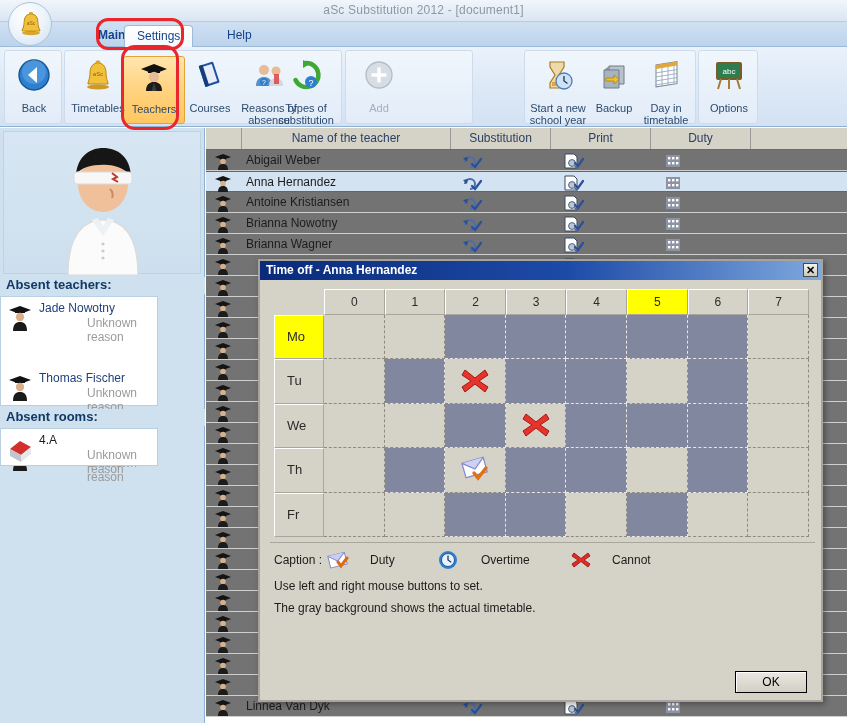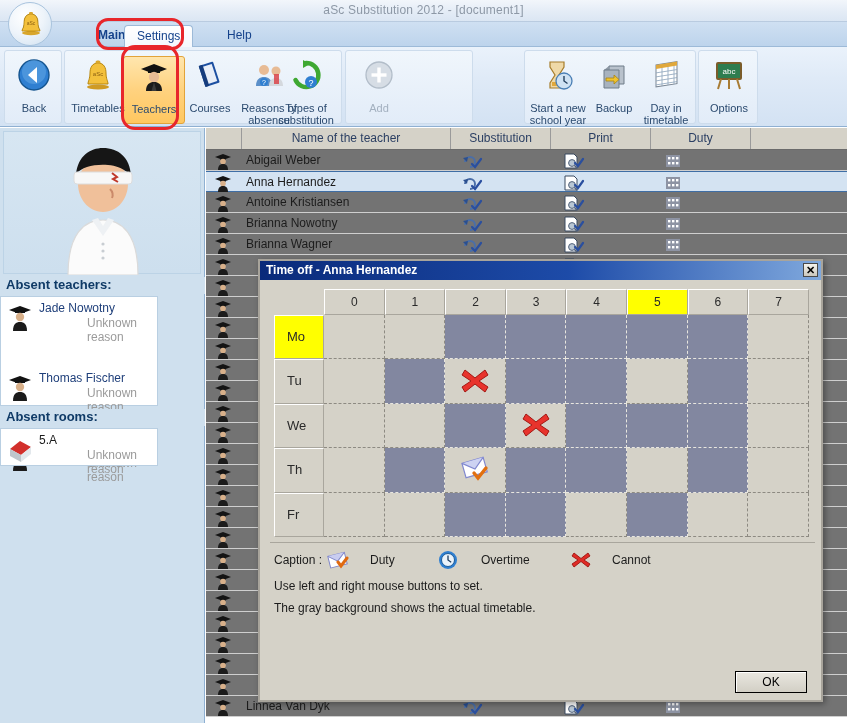--- a/index.html
+++ b/index.html
@@ -430,21 +430,21 @@
 
   <div class="sechdr" style="top:281px;">Absent rooms:</div>
 
   <div class="abslist" style="top:300px;height:38px;">
     <div class="absrow" style="top:2px;">
       <svg class="avat" viewBox="0 0 26 28">
         <path d="M3 14 L13 6 L24 12 L14 20 Z" fill="#d2302c"></path>
         <path d="M3 14 L14 20 v7 L3 21 Z" fill="#bfc6cc"></path>
         <path d="M14 20 L24 12 v7 l-10 8 Z" fill="#e3e8ec"></path>
       </svg>
-      <div class="nm" style="color:#1c1c1c;">5.A</div>
+      <div class="nm" style="color:#1c1c1c;">4.A</div>
       <div class="rs">Unknown reason</div>
     </div>
   </div>
 </div>
 
 <div id="tablewrap">
   <div id="thead">
     <div class="th" style="left:0;width:36px;"></div>
     <div class="th" style="left:36px;width:209px;">Name of the teacher</div>
     <div class="th" style="left:245px;width:100px;">Substitution</div>

